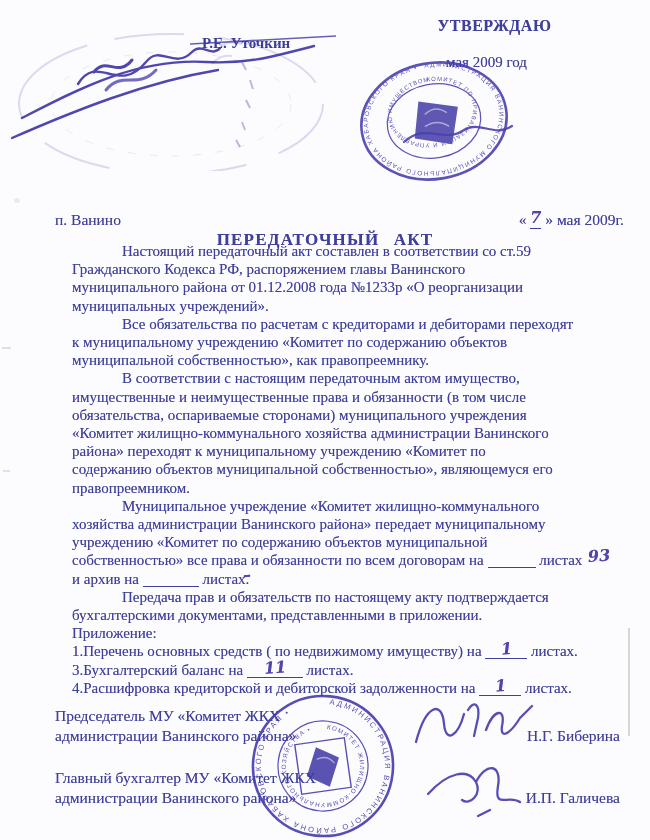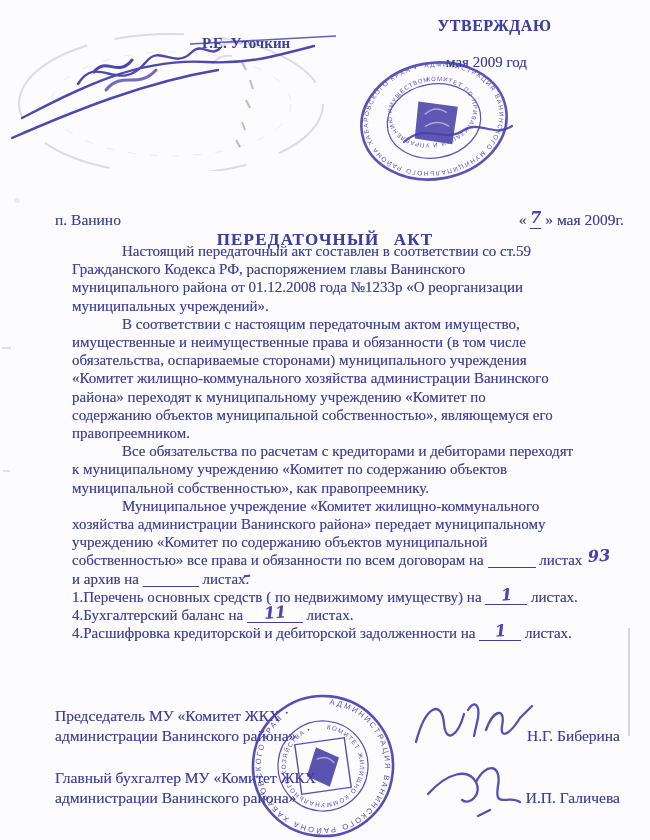--- a/index.html
+++ b/index.html
@@ -116,37 +116,40 @@
       <span>»</span>
       <span>мая 2009г.</span>
     </span>
   </div>
 
   <div class="doc-body ink">
     <p class="para">Настоящий передаточный акт составлен в соответствии со ст.59
 Гражданского Кодекса РФ, распоряжением главы Ванинского
 муниципального района от 01.12.2008 года №1233р «О реорганизации
 муниципальных учреждений».</p>
+    <p class="para">Все обязательства по расчетам с кредиторами и дебиторами переходят
+к муниципальному учреждению «Комитет по содержанию объектов
+муниципальной собственностью», как правопреемнику.</p>
     <p class="para">В соответствии с настоящим передаточным актом имущество,
 имущественные и неимущественные права и обязанности (в том числе
 обязательства, оспариваемые сторонами) муниципального учреждения
 «Комитет жилищно-коммунального хозяйства администрации Ванинского
 района» переходят к муниципальному учреждению «Комитет по
 содержанию объектов муниципальной собственностью», являющемуся его
 правопреемником.</p>
-    <p class="para">Все обязательства по расчетам с кредиторами и дебиторами переходят
-к муниципальному учреждению «Комитет по содержанию объектов
-муниципальной собственностью», как правопреемнику.</p>
     <p class="para"><span>Муниципальное учреждение «Комитет жилищно-коммунального
 хозяйства администрации Ванинского района» передает муниципальному
 учреждению «Комитет по содержанию объектов муниципальной
 собственностью» все права и обязанности по всем договорам на </span><span class="blank w48"><span class="hand">93</span></span><span> листах
 и архив на </span><span class="blank w56"><span class="hand">–</span></span><span> листах.</span></p>
+    <p class="para">Передача прав и обязательств по настоящему акту подтверждается
+бухгалтерскими документами, представленными в приложении.</p>
+    <p class="para no-indent">Приложение:</p>
     <p class="para no-indent"><span>1.Перечень основных средств ( по недвижимому имуществу) на </span><span class="blank w42"><span class="hand">1</span></span><span> листах.</span></p>
-    <p class="para no-indent"><span>4.Бухгалтерский баланс на </span><span class="blank w56"><span class="hand">11</span></span><span> листах.</span></p>
+    <p class="para no-indent"><span>3.Бухгалтерский баланс на </span><span class="blank w56"><span class="hand">11</span></span><span> листах.</span></p>
     <p class="para no-indent"><span>4.Расшифровка кредиторской и дебиторской задолженности на </span><span class="blank w42"><span class="hand">1</span></span><span> листах.</span></p>
   </div>
 
   <div class="sig-row sig-row-1 ink">
     <span style="white-space:pre-line">Председатель МУ «Комитет ЖКХ
 администрации Ванинского района»</span>
     <span class="sig-name">Н.Г. Биберина</span>
   </div>
   <div class="sig-row sig-row-2 ink">
     <span style="white-space:pre-line">Главный бухгалтер МУ «Комитет ЖКХ

